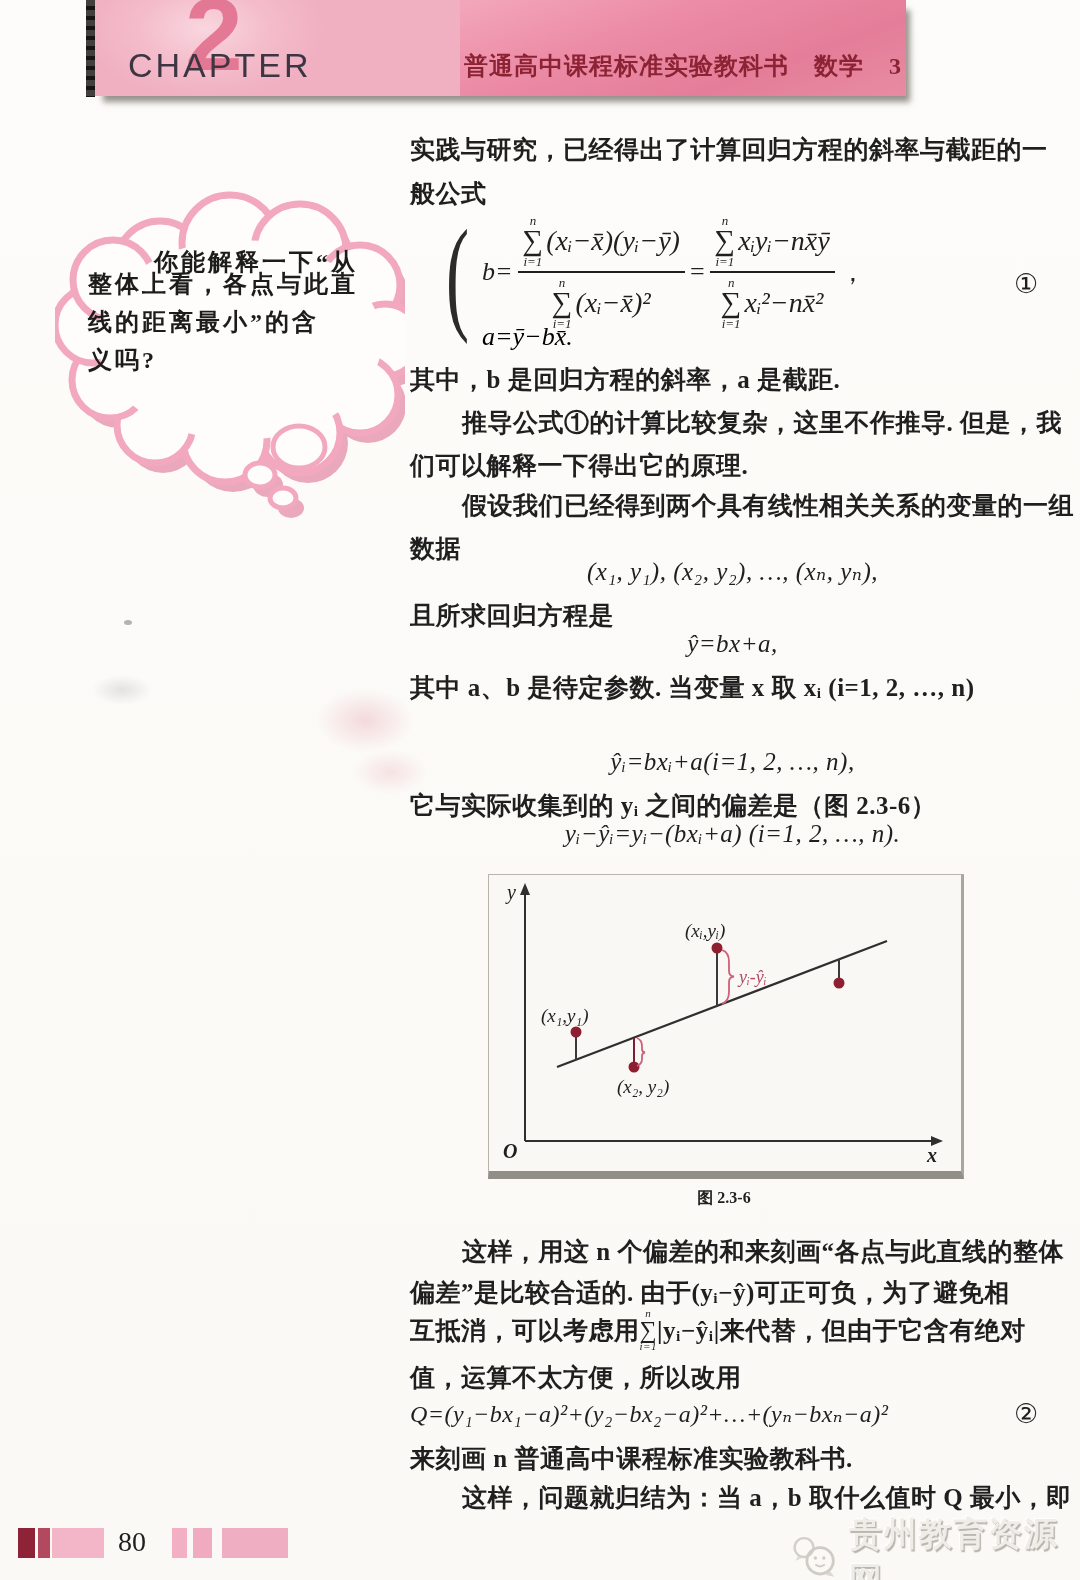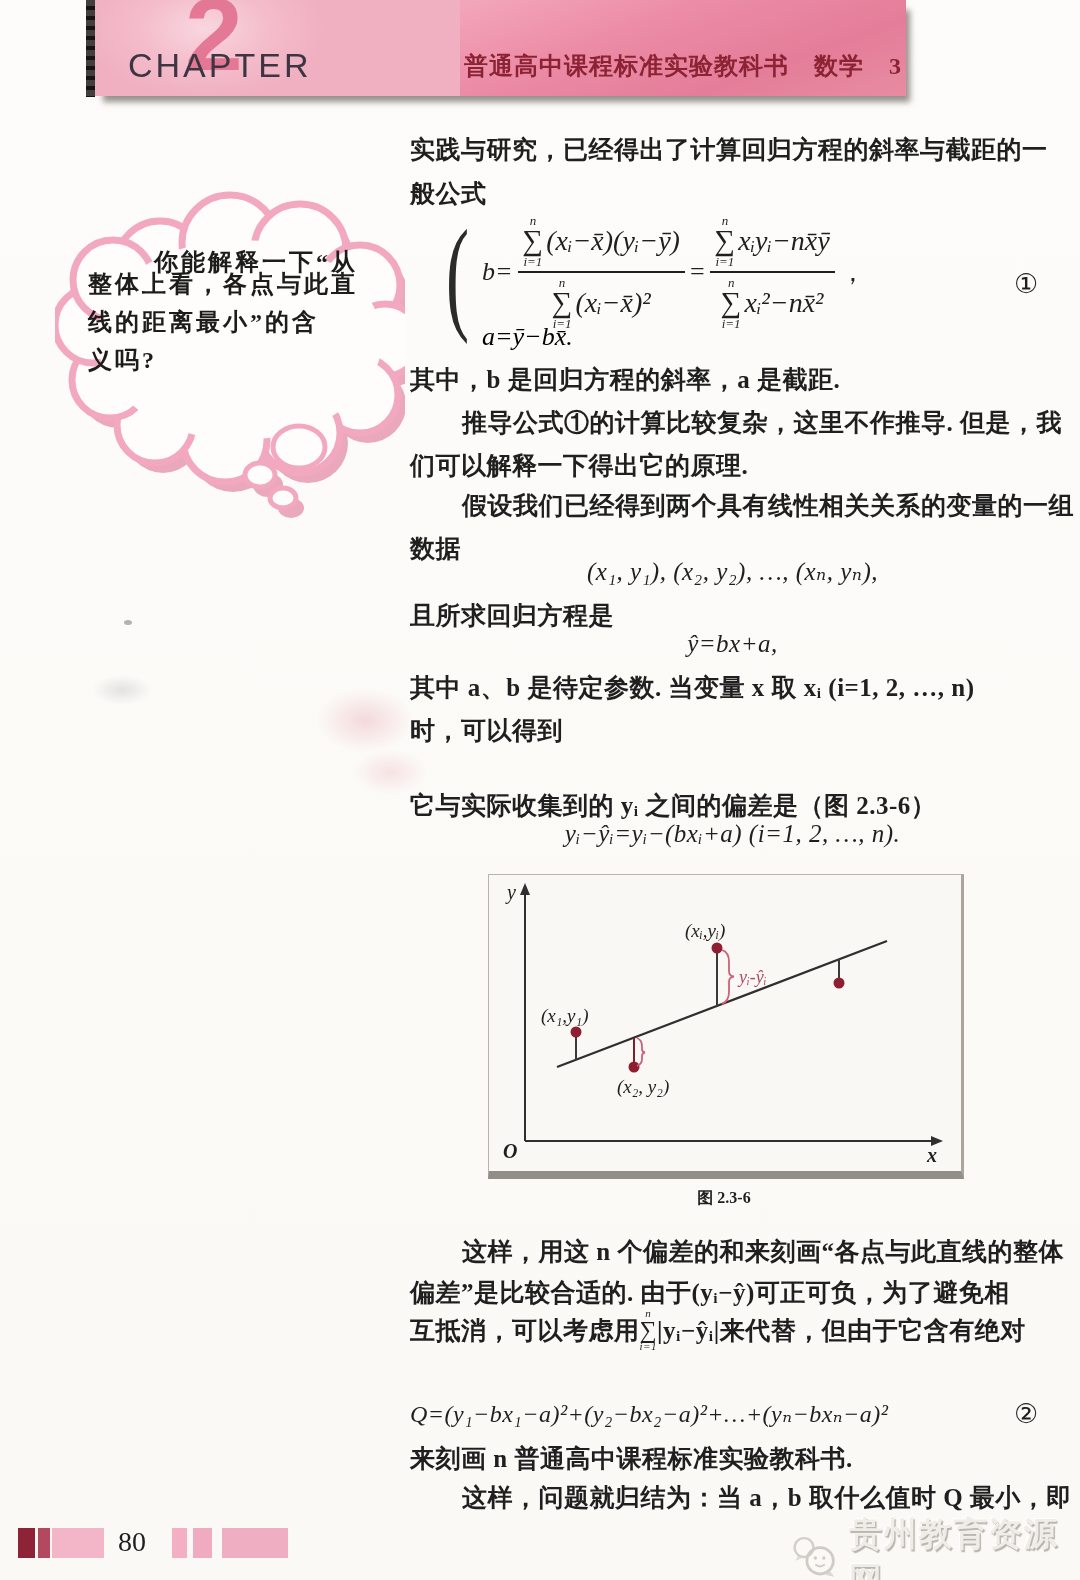--- a/index.html
+++ b/index.html
@@ -200,21 +200,21 @@
 
   <div class="bline" style="top:363px;">其中，b 是回归方程的斜率，a 是截距.</div>
   <div class="bline" style="top:406px;text-indent:52px;">推导公式①的计算比较复杂，这里不作推导. 但是，我</div>
   <div class="bline" style="top:449px;">们可以解释一下得出它的原理.</div>
   <div class="bline" style="top:489px;text-indent:52px;">假设我们已经得到两个具有线性相关关系的变量的一组</div>
   <div class="bline center math" style="top:557px;">(x₁, y₁), (x₂, y₂), …, (xₙ, yₙ),</div>
   <div class="bline" style="top:532px;">数据</div>
   <div class="bline" style="top:599px;">且所求回归方程是</div>
   <div class="bline center math" style="top:630px;">ŷ=bx+a,</div>
   <div class="bline" style="top:671px;">其中 a、b 是待定参数. 当变量 x 取 xᵢ (i=1, 2, …, n)</div>
-  <div class="bline" style="top:714px;">时，可以得到</div>
+  <div class="bline center math" style="top:748px;">ŷᵢ=bxᵢ+a(i=1, 2, …, n),</div>
   <div class="bline" style="top:789px;">它与实际收集到的 yᵢ 之间的偏差是（图 2.3-6）</div>
   <div class="bline center math" style="top:820px;">yᵢ−ŷᵢ=yᵢ−(bxᵢ+a) (i=1, 2, …, n).</div>
 
   <div class="figure-box">
     <svg width="470" height="288" viewBox="0 0 470 288">
 
       <line x1="36" y1="16" x2="36" y2="266" stroke="#2f2f2f" stroke-width="2"></line>
       <polygon points="36,8 31,20 41,20" fill="#2f2f2f"></polygon>
       <line x1="36" y1="266" x2="446" y2="266" stroke="#2f2f2f" stroke-width="2"></line>
       <polygon points="454,266 442,261 442,271" fill="#2f2f2f"></polygon>
@@ -249,20 +249,21 @@
   <div class="bline" style="top:1276px;">偏差”是比较合适的. 由于(yᵢ−ŷ)可正可负，为了避免相</div>
   <div class="l18">
     <span>互抵消，可以考虑用</span>
     <span class="sum sum-sm math">
       <span class="stop">n</span>
       <span class="ssig">∑</span>
       <span class="sbot">i=1</span>
     </span>
     <span>|yᵢ−ŷᵢ|来代替，但由于它含有绝对</span>
   </div>
+  <div class="bline" style="top:1361px;">值，运算不太方便，所以改用</div>
   <div class="bline math" style="top:1400px;font-size:24px;">Q=(y₁−bx₁−a)²+(y₂−bx₂−a)²+…+(yₙ−bxₙ−a)²</div>
   <div class="circled" style="left:1014px;top:1398px;">②</div>
   <div class="bline" style="top:1442px;">来刻画 n 普通高中课程标准实验教科书.</div>
   <div class="bline" style="top:1481px;text-indent:52px;">这样，问题就归结为：当 a，b 取什么值时 Q 最小，即</div>
 
   <div class="fblock" style="left:18px;width:17px;background:#8e2338;"></div>
   <div class="fblock" style="left:38px;width:12px;background:#b3495e;"></div>
   <div class="fblock" style="left:52px;width:52px;background:#f3b5c8;"></div>
   <div class="pagenum">80</div>
   <div class="fblock" style="left:172px;width:15px;background:#f3b0c4;"></div>

